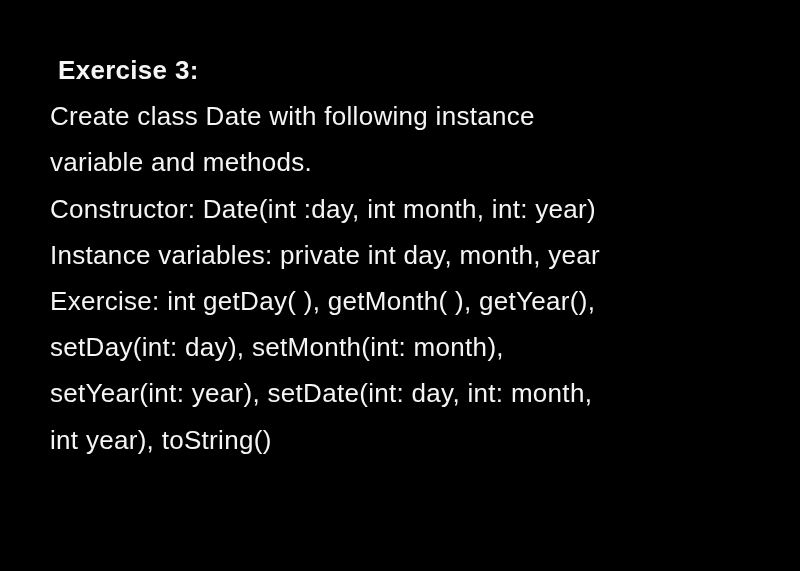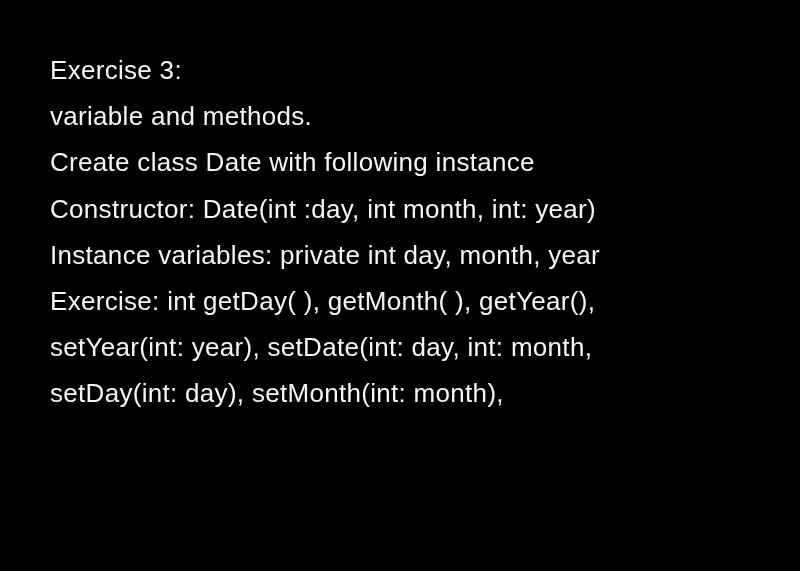--- a/index.html
+++ b/index.html
@@ -16,31 +16,34 @@
       color: #f5f5f5;
       padding: 48px 50px;
       overflow: hidden;
     }
     .content {
       font-size: 26px;
       line-height: 1.7;
       letter-spacing: 0.3px;
     }
     .title-line {
+      margin-left: 8px;
       margin-bottom: 2px;
+      font-weight: bold;
     }
     .body-line {
       margin-bottom: 2px;
     }
   </style>
 </head>
 <body>
 
 <div class="content">
   <div class="title-line">Exercise 3:</div>
+  <div class="body-line">Create class Date with following instance</div>
   <div class="body-line">variable and methods.</div>
-  <div class="body-line">Create class Date with following instance</div>
   <div class="body-line">Constructor: Date(int :day, int month, int: year)</div>
   <div class="body-line">Instance variables: private int day, month, year</div>
   <div class="body-line">Exercise: int getDay( ), getMonth( ), getYear(),</div>
+  <div class="body-line">setDay(int: day), setMonth(int: month),</div>
   <div class="body-line">setYear(int: year), setDate(int: day, int: month,</div>
-  <div class="body-line">setDay(int: day), setMonth(int: month),</div>
+  <div class="body-line">int year), toString()</div>
 </div>
 
 </body></html>

